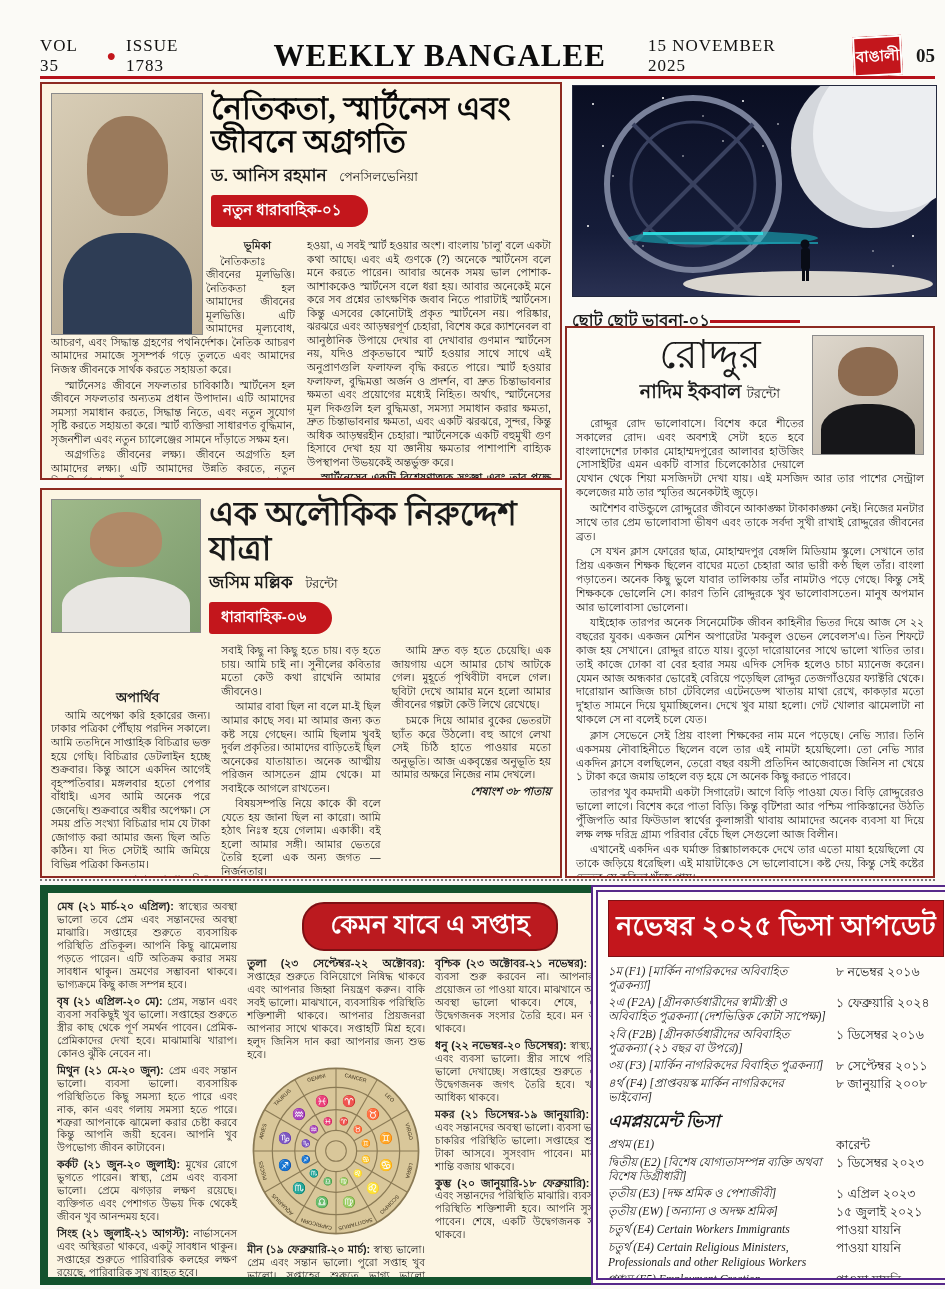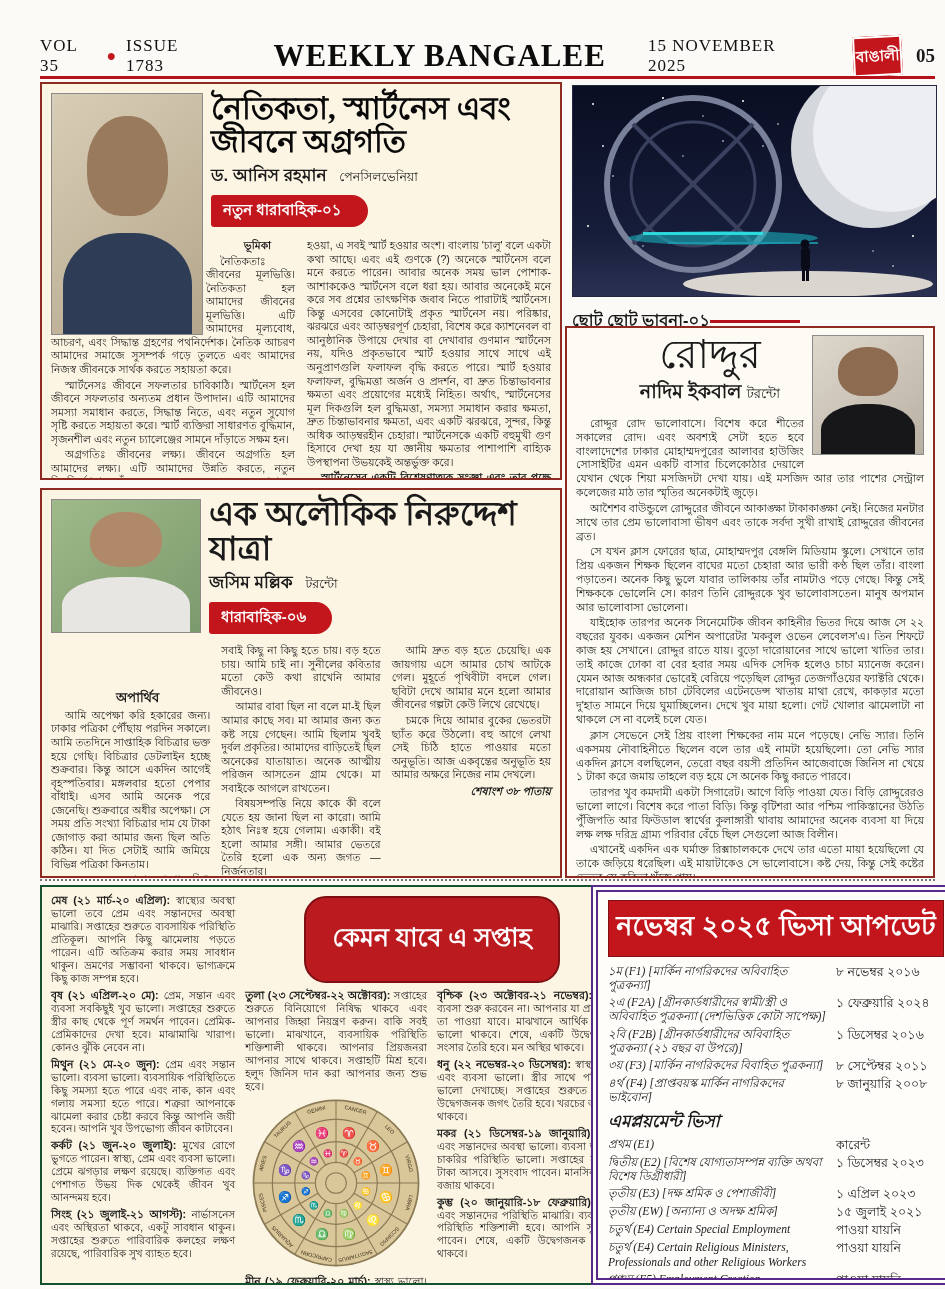--- a/index.html
+++ b/index.html
@@ -55,26 +55,26 @@
   .j-photo .torso{background:#e8e6e2;}
   .j-head{margin-left:158px;}
   .j-title{font-family:"Liberation Serif",serif;font-weight:bold;font-size:33px;line-height:1.05;margin:0 0 3px 0;}
   .j-cols{display:flex;gap:11px;margin-top:10px;}
   .j-cols .c{width:33.33%;}
   .j-spacer{float:left;width:120px;height:46px;}
   .j-sub{text-align:center;font-weight:bold;font-size:13px;margin:0 0 3px 0;}
   
   .dotted{position:absolute;left:40px;top:879px;width:895px;border-top:2px dotted #777;}
   
-  .boxh{left:40px;top:885px;width:590px;height:400px;border:2px solid #14532d;}
+  .boxh{left:40px;top:885px;width:590px;height:400px;border:8px solid #14532d;}
   .h-flex{display:flex;gap:10px;height:100%;}
   .h-c1{width:33%;}
   .h-right{width:67%;display:flex;flex-direction:column;}
   .h-banner{align-self:center;background:#bb1a1f;color:#fff;font-weight:bold;font-size:25px;
-            padding:20px 26px;border-radius:22px;border:2px solid #7e1014;margin:2px 0 6px 0;white-space:nowrap;}
+            padding:1px 26px;border-radius:22px;border:2px solid #7e1014;margin:2px 0 6px 0;white-space:nowrap;}
   .h-cols{display:flex;gap:10px;flex:1;}
   .h-cols .c{width:50%;}
   .h-entry{margin:0 0 3px 0;font-size:10.3px;line-height:1.26;text-align:justify;}
   .h-entry b{font-size:10.8px;}
   .wheel-wrap{text-align:center;margin:2px 0;}
   
   .boxv{position:absolute;left:565px;top:885px;width:370px;height:400px;box-sizing:border-box;
         border:7px double #57298a;background:#fffdf9;padding:8px 10px;overflow:hidden;margin-left:26px;}
   .v-banner{background:#c3161c;color:#fff;font-weight:bold;font-size:27px;text-align:center;
             padding:4px 0 6px 0;border:1px solid #7e1014;margin-bottom:8px;}
@@ -361,21 +361,21 @@
       </div>
     <div class="v-row">
         <span class="v-lbl">তৃতীয় (E3) [দক্ষ শ্রমিক ও পেশাজীবী]</span>
         <span class="v-dt">১ এপ্রিল ২০২৩</span>
       </div>
     <div class="v-row">
         <span class="v-lbl">তৃতীয় (EW) [অন্যান্য ও অদক্ষ শ্রমিক]</span>
         <span class="v-dt">১৫ জুলাই ২০২১</span>
       </div>
     <div class="v-row">
-        <span class="v-lbl">চতুর্থ (E4) Certain Special Employment</span>
+        <span class="v-lbl">চতুর্থ (E4) Certain Workers Immigrants</span>
         <span class="v-dt">পাওয়া যায়নি</span>
       </div>
     <div class="v-row">
         <span class="v-lbl">চতুর্থ (E4) Certain Religious Ministers, Professionals and other Religious Workers</span>
         <span class="v-dt">পাওয়া যায়নি</span>
       </div>
     <div class="v-row">
         <span class="v-lbl">পঞ্চম (E5) Employment Creation [বিনিয়োগকারী]</span>
         <span class="v-dt">পাওয়া যায়নি</span>
       </div>

